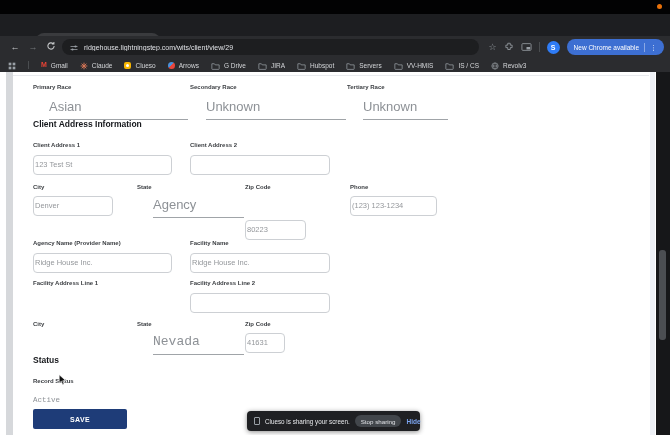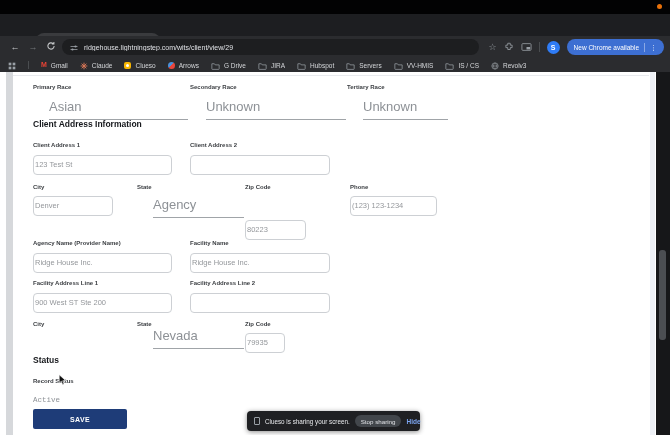--- a/index.html
+++ b/index.html
@@ -229,28 +229,27 @@
     <div class="box" style="left:245px;top:124px;width:61px;margin-top:24px;">80223</div>
     <div class="box" style="left:350px;top:124px;width:87px;">(123) 123-1234</div>
 
     <div class="lbl" style="left:33px;top:168px;">Agency Name (Provider Name)</div>
     <div class="lbl" style="left:190px;top:168px;">Facility Name</div>
     <div class="box" style="left:33px;top:181px;width:139px;">Ridge House Inc.</div>
     <div class="box" style="left:190px;top:181px;width:140px;">Ridge House Inc.</div>
 
     <div class="lbl" style="left:33px;top:208px;">Facility Address Line 1</div>
     <div class="lbl" style="left:190px;top:208px;">Facility Address Line 2</div>
-    <div class="box" style="left:33px;top:221px;width:139px;">900 West ST Ste 200</div>
     <div class="box" style="left:190px;top:221px;width:140px;"></div>
 
     <div class="lbl" style="left:33px;top:249px;">City</div>
     <div class="lbl" style="left:137px;top:249px;">State</div>
     <div class="lbl" style="left:245px;top:249px;">Zip Code</div>
-    <div class="uline" style="left:137px;top:256px;width:91px;">Nevada</div>
-    <div class="box" style="left:245px;top:261px;width:40px;">79935</div>
+    <div class="uline" style="left:137px;top:262px;width:91px;font-family:Liberation Mono, monospace;">Nevada</div>
+    <div class="box" style="left:245px;top:261px;width:40px;">41631</div>
 
     <div class="heading" style="left:33px;top:283px;">Status</div>
     <div class="lbl" style="left:33px;top:306px;">Record Status</div>
     <div style="position:absolute;left:33px;top:324px;font-size:7.5px;color:#8d9196;font-family:Liberation Mono, monospace;">Active</div>
 
     <button class="save-btn">SAVE</button>
 
     <div class="toast">
       <span class="toast-icon"></span>
       <span class="toast-msg">Clueso is sharing your screen.</span>

